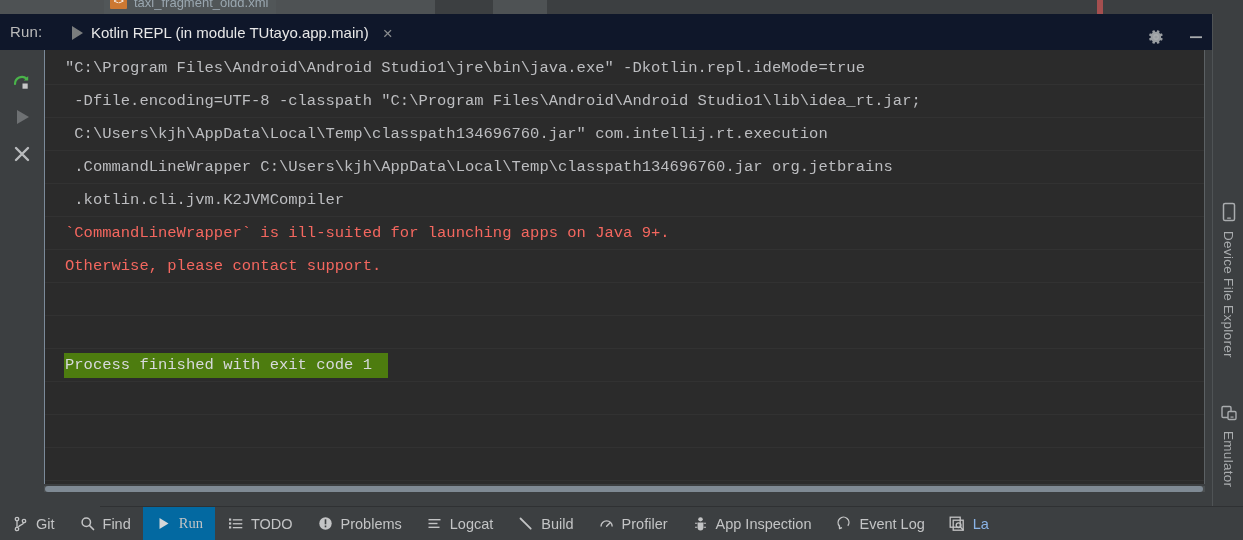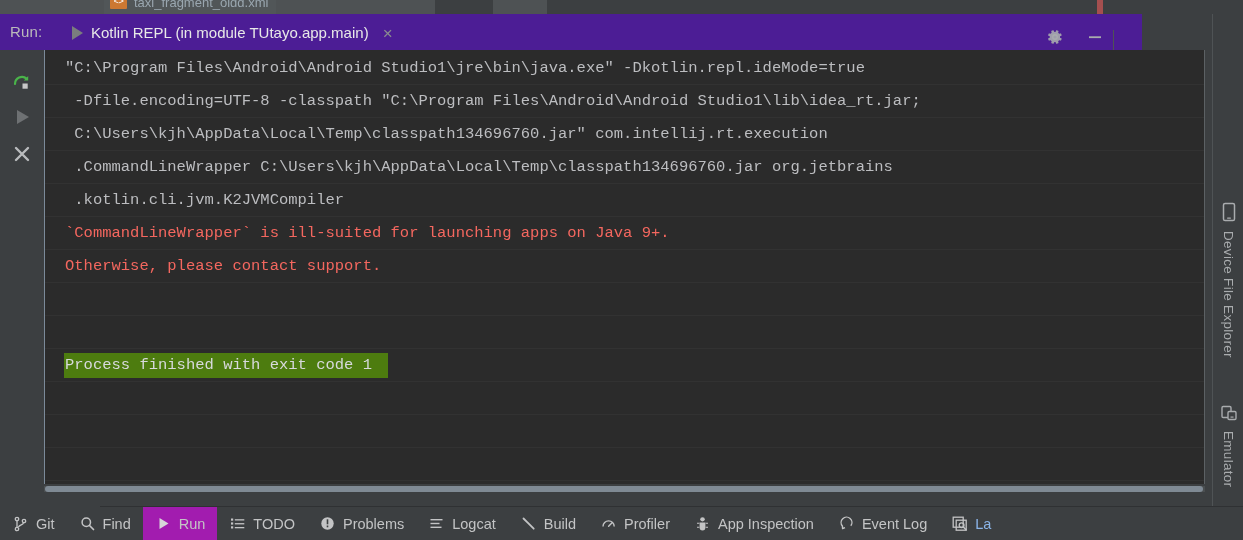--- a/index.html
+++ b/index.html
@@ -71,22 +71,22 @@
     position: absolute;
     left: 1097px; top: -10px;
     width: 6px; height: 24px;
     background: #a54f4f;
   }
 
   
   .run-header {
     position: absolute;
     left: 0; top: 14px;
-    width: 1142px; height: 36px;
-    background: #4c1d95;
+    width: 1243px; height: 36px;
+    background: #0f172a;
   }
   .run-label {
     position: absolute;
     left: 10px; top: 9px;
     color: #bbbbbb;
     font-size: 15px;
     letter-spacing: 0.2px;
   }
   .run-tab {
     position: absolute;
@@ -276,21 +276,22 @@
     gap: 7px;
     height: 33px;
     padding: 0 12px;
     color: #c3c4c5;
     font-size: 14.5px;
     white-space: nowrap;
     box-sizing: border-box;
     justify-content: space-between;
   }
   .sb-item.active {
-    background: #a21caf;
+    background: #0369a1;
+    font-family: Liberation Serif, serif;
   }
   .sb-icon {
     width: 17px; height: 17px;
     display: flex;
     align-items: center;
     justify-content: center;
     flex: 0 0 17px;
   }
   .sb-icon svg { display: block; }
   .sb-item.truncated { color: #7aa5d6; }

